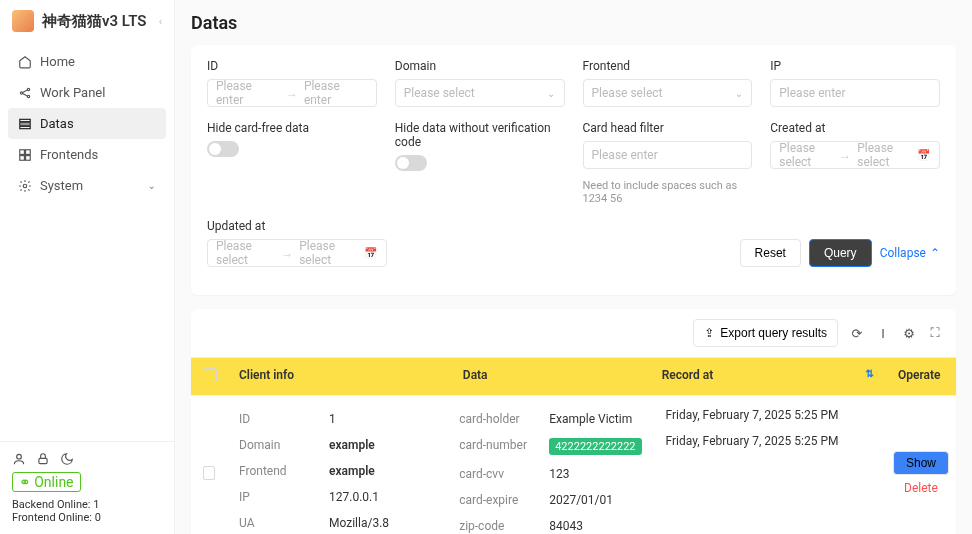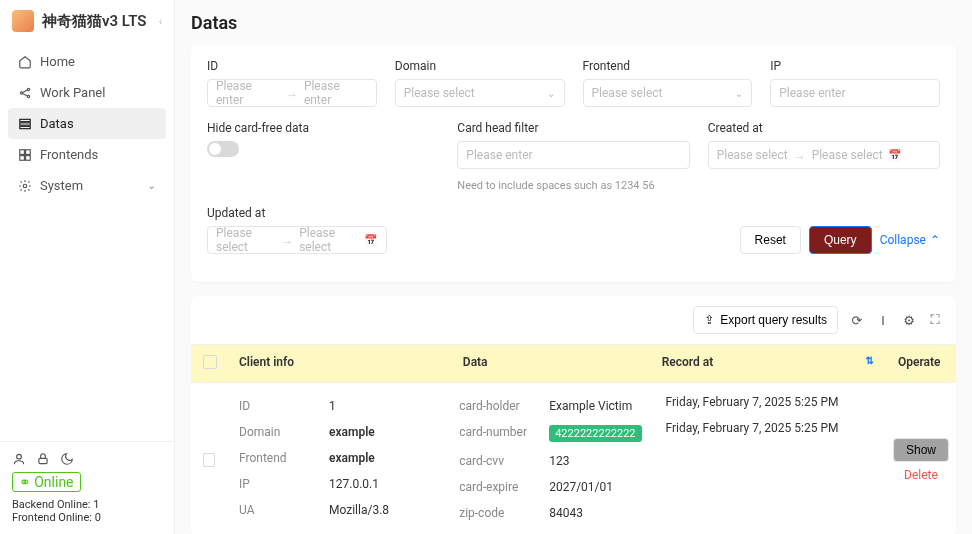--- a/index.html
+++ b/index.html
@@ -26,47 +26,47 @@
 .filter-col { flex: 1; display: flex; flex-direction: column; gap: 6px; }
 .filter-label { font-size: 12px; color: #333; }
 .input, .select { height: 28px; border: 1px solid #e5e5e5; border-radius: 4px; padding: 0 8px; font-size: 12px; color: #bbb; background: #fff; display: flex; align-items: center; justify-content: space-between; }
 .range-input { display: flex; align-items: center; height: 28px; border: 1px solid #e5e5e5; border-radius: 4px; padding: 0 8px; font-size: 12px; color: #bbb; gap: 6px; }
 .range-input span.sep { color: #ccc; }
 .help-text { font-size: 11px; color: #999; margin-top: 4px; }
 .toggle { width: 32px; height: 16px; background: #d9d9d9; border-radius: 10px; position: relative; cursor: pointer; }
 .toggle::after { content: ""; position: absolute; width: 12px; height: 12px; background: #fff; border-radius: 50%; top: 2px; left: 2px; }
 .actions-row { display: flex; justify-content: flex-end; align-items: center; gap: 8px; }
 .btn { height: 28px; padding: 0 14px; border-radius: 4px; border: 1px solid #e5e5e5; background: #fff; font-size: 12px; cursor: pointer; display: inline-flex; align-items: center; }
-.btn.primary { background: #7f1d1d; border-color: #1677ff; color: #fff; }
+.btn.primary { background: #404040; border-color: #1677ff; color: #fff; }
 .collapse-link { color: #1677ff; font-size: 12px; cursor: pointer; display: inline-flex; align-items: flex-start; gap: 4px; }
 .table-card { background: #fff; border-radius: 6px; margin-top: 14px; box-shadow: 0 1px 2px rgba(0,0,0,0.04); }
 .table-header { display: flex; justify-content: flex-end; align-items: center; gap: 12px; padding: 10px 14px; }
 .export-btn { height: 28px; padding: 0 10px; border: 1px solid #e5e5e5; border-radius: 4px; background: #fff; font-size: 12px; cursor: pointer; display: inline-flex; align-items: center; gap: 6px; }
 .tool-icon { width: 14px; height: 14px; cursor: pointer; color: #555; display:inline-flex; align-items:center; justify-content:center; }
-.thead { display: flex; background: #fef9c3; border-top: 1px solid #f0f0f0; border-bottom: 1px solid #f0f0f0; }
+.thead { display: flex; background: #fde047; border-top: 1px solid #f0f0f0; border-bottom: 1px solid #f0f0f0; }
 .th { padding: 10px 12px; font-size: 12px; font-weight: 600; color: #333; }
 .th.check { width: 36px; }
 .th.client { flex: 1.6; }
 .th.data { flex: 1.4; }
 .th.record { flex: 1.7; display: flex; justify-content: space-between; align-items: flex-start; }
 .th.op { width: 70px; }
 .tbody { display: flex; }
 .tcell { padding: 10px 12px; font-size: 12px; color: #555; }
 .tcell.check { width: 36px; display: flex; align-items: center; }
 .tcell.client { flex: 1.6; }
 .tcell.data { flex: 1.4; }
 .tcell.record { flex: 1.7; }
 .tcell.op { width: 70px; display: flex; flex-direction: column; gap: 6px; justify-content: center; align-items: center; }
 .kv-row { display: flex; padding: 6px 0; }
 .kv-key { width: 90px; color: #888; font-size: 12px; }
 .kv-val { flex: 1; color: #333; font-size: 12px; }
 .card-num { background: #2fbd7a; color: #fff; padding: 2px 6px; border-radius: 3px; font-size: 11px; display: inline-block; }
 .rec-label { color: #888; font-size: 12px; padding: 4px 0; }
 .rec-val { color: #333; font-size: 12px; padding: 2px 0 10px 0; }
-.op-btn { border: 1px solid #e5e5e5; background: #a3a3a3; border-radius: 4px; padding: 4px 12px; font-size: 12px; cursor: pointer; }
+.op-btn { border: 1px solid #e5e5e5; background: #3b82f6; border-radius: 4px; padding: 4px 12px; font-size: 12px; cursor: pointer; }
 .op-del { color: #ff4d4f; font-size: 12px; cursor: pointer; }
 .checkbox { width: 14px; height: 14px; border: 1px solid #d9d9d9; border-radius: 2px; display: inline-block; }
 .sort-ic { color: #1677ff; font-size: 10px; }
 .sel-caret { color: #bbb; font-size: 10px; }
 .cal-ic { color: #bbb; font-size: 11px; }
 svg { width: 100%; height: 100%; }
 </style>
 </head>
 <body>
 
@@ -189,20 +189,24 @@
           <label class="filter-label">IP</label>
           <div class="input">
               <span>Please enter</span>
             </div>
         </div>
       </div>
 
       <div class="filter-row">
         <div class="filter-col">
           <label class="filter-label">Hide card-free data</label>
+          <div class="toggle"></div>
+        </div>
+        <div class="filter-col">
+          <label class="filter-label">Hide data without verification code</label>
           <div class="toggle"></div>
         </div>
         <div class="filter-col">
           <label class="filter-label">Card head filter</label>
           <div class="input">
               <span>Please enter</span>
             </div>
           <div class="help-text">Need to include spaces such as  1234 56</div>
         </div>
         <div class="filter-col">

